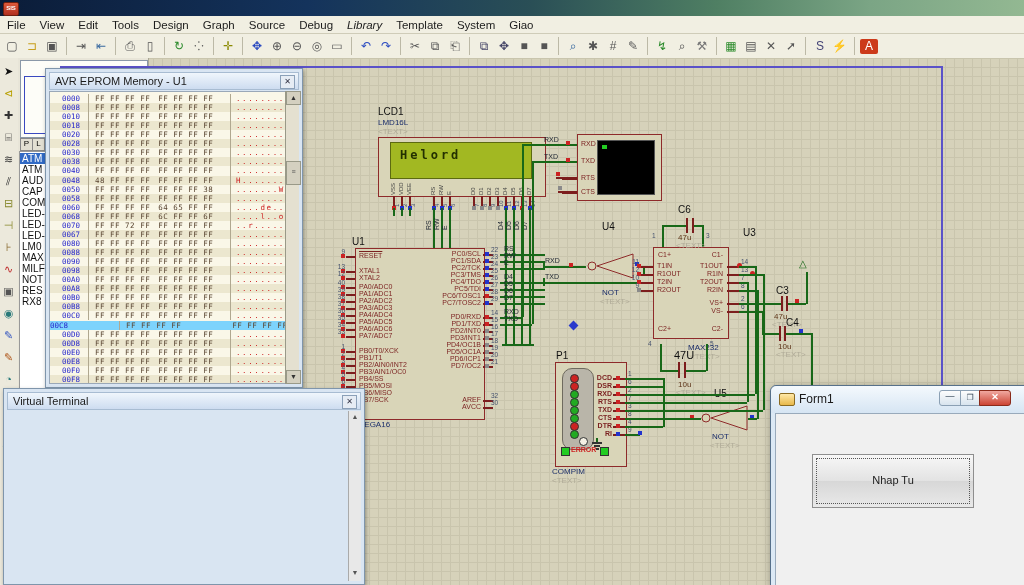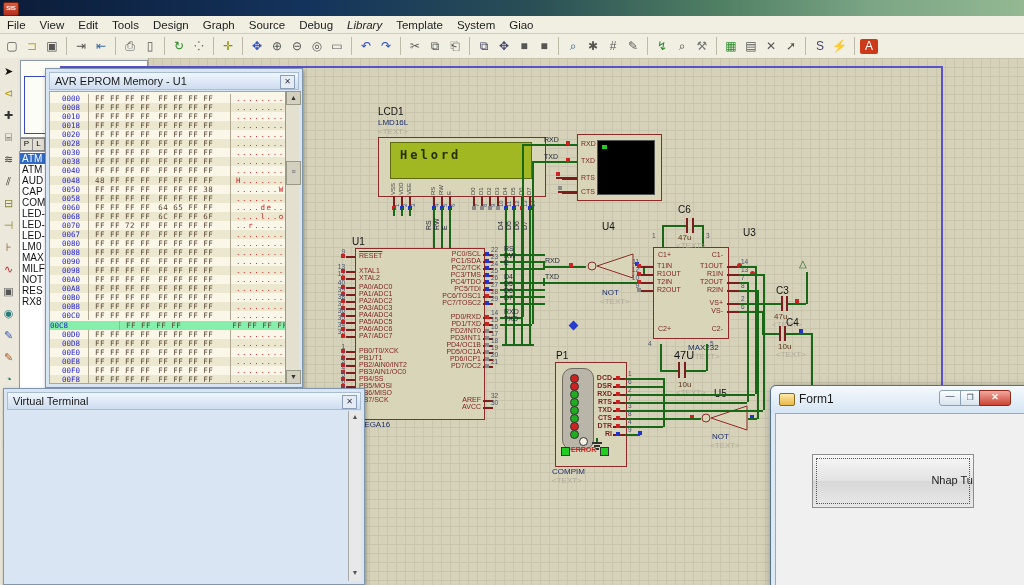--- a/index.html
+++ b/index.html
@@ -31,21 +31,21 @@
   .vtext{writing-mode:vertical-rl;transform:rotate(180deg);}
   .plate{position:absolute;width:2px;background:#7c1d1d;}
   .win{position:absolute;background:#d9e5f2;border:1px solid #7f95ab;box-shadow:1px 2px 4px rgba(0,0,0,.35);}
   .win-title{position:absolute;left:3px;top:3px;right:3px;height:18px;background:linear-gradient(#f0f6fc,#cddcf0);border:1px solid #a8bcd2;font-size:11px;color:#1a1a1a;line-height:17px;padding-left:5px;box-sizing:border-box;}
   .win-close{position:absolute;top:6px;width:13px;height:12px;background:#e6ecf4;border:1px solid #8ba0b8;font-size:8px;line-height:11px;text-align:center;color:#334;}
   .memrow{position:absolute;left:0;width:100%;display:flex;font-family:"DejaVu Sans Mono",monospace;font-size:7.5px;line-height:9px;height:9.06px;}
   .mem-addr{width:30px;color:#2626cc;text-align:right;}
   .mem-h1,.mem-h2{color:#5a4632;margin-left:8px;letter-spacing:.5px;white-space:pre;}
   .mem-ascii{margin-left:auto;margin-right:4px;color:#cc2222;letter-spacing:1.6px;white-space:pre;}
   .selitem{position:absolute;left:19px;width:127px;height:11px;font-size:10px;line-height:11px;color:#111;padding-left:2px;white-space:nowrap;overflow:hidden;}
-  .btn7{position:absolute;background:linear-gradient(#f7f7f7,#e3e3e3 49%,#d7d7d7 50%,#e9e9e9);border:1px solid #8e8e8e;font-size:11px;color:#222;text-align:right;}
+  .btn7{position:absolute;background:linear-gradient(#f7f7f7,#e3e3e3 49%,#d7d7d7 50%,#e9e9e9);border:1px solid #8e8e8e;font-size:11px;color:#222;text-align:center;}
 </style>
 </head>
 <body>
 
 <div id="app">
   <div class="abs" id="titlebar">
     <div class="abs" id="app-icon">SIS</div>
   </div>
   <div class="abs" id="menubar">
       <div class="menu-item" style="position: relative;">File</div>
@@ -773,21 +773,21 @@
             <div class="mem-h1" style="border-left: 1px solid rgb(176, 168, 144); padding-left: 6px;">FF FF FF FF</div>
             <div class="mem-h2">FF FF FF FF</div>
             <div class="mem-ascii" style="border-left: 1px solid rgb(176, 168, 144); padding-left: 5px; width: 58px;">........</div>
           </div>
           <div class="memrow" style="top: 219.44px; background: transparent;">
             <div class="mem-addr">00C0</div>
             <div class="mem-h1" style="border-left: 1px solid rgb(176, 168, 144); padding-left: 6px;">FF FF FF FF</div>
             <div class="mem-h2">FF FF FF FF</div>
             <div class="mem-ascii" style="border-left: 1px solid rgb(176, 168, 144); padding-left: 5px; width: 58px;">........</div>
           </div>
-          <div class="memrow" style="top: 228.5px; background: #86efac; gap: 43px;">
+          <div class="memrow" style="top: 228.5px; background: #7dd3fc; gap: 43px;">
             <div class="mem-addr">00C8</div>
             <div class="mem-h1" style="border-left: 1px solid rgb(176, 168, 144); padding-left: 6px;">FF FF FF FF</div>
             <div class="mem-h2">FF FF FF FF</div>
             <div class="mem-ascii" style="border-left: 1px solid rgb(176, 168, 144); padding-left: 5px; width: 58px;">........</div>
           </div>
           <div class="memrow" style="top: 237.56px; background: transparent;">
             <div class="mem-addr">00D0</div>
             <div class="mem-h1" style="border-left: 1px solid rgb(176, 168, 144); padding-left: 6px;">FF FF FF FF</div>
             <div class="mem-h2">FF FF FF FF</div>
             <div class="mem-ascii" style="border-left: 1px solid rgb(176, 168, 144); padding-left: 5px; width: 58px;">........</div>

